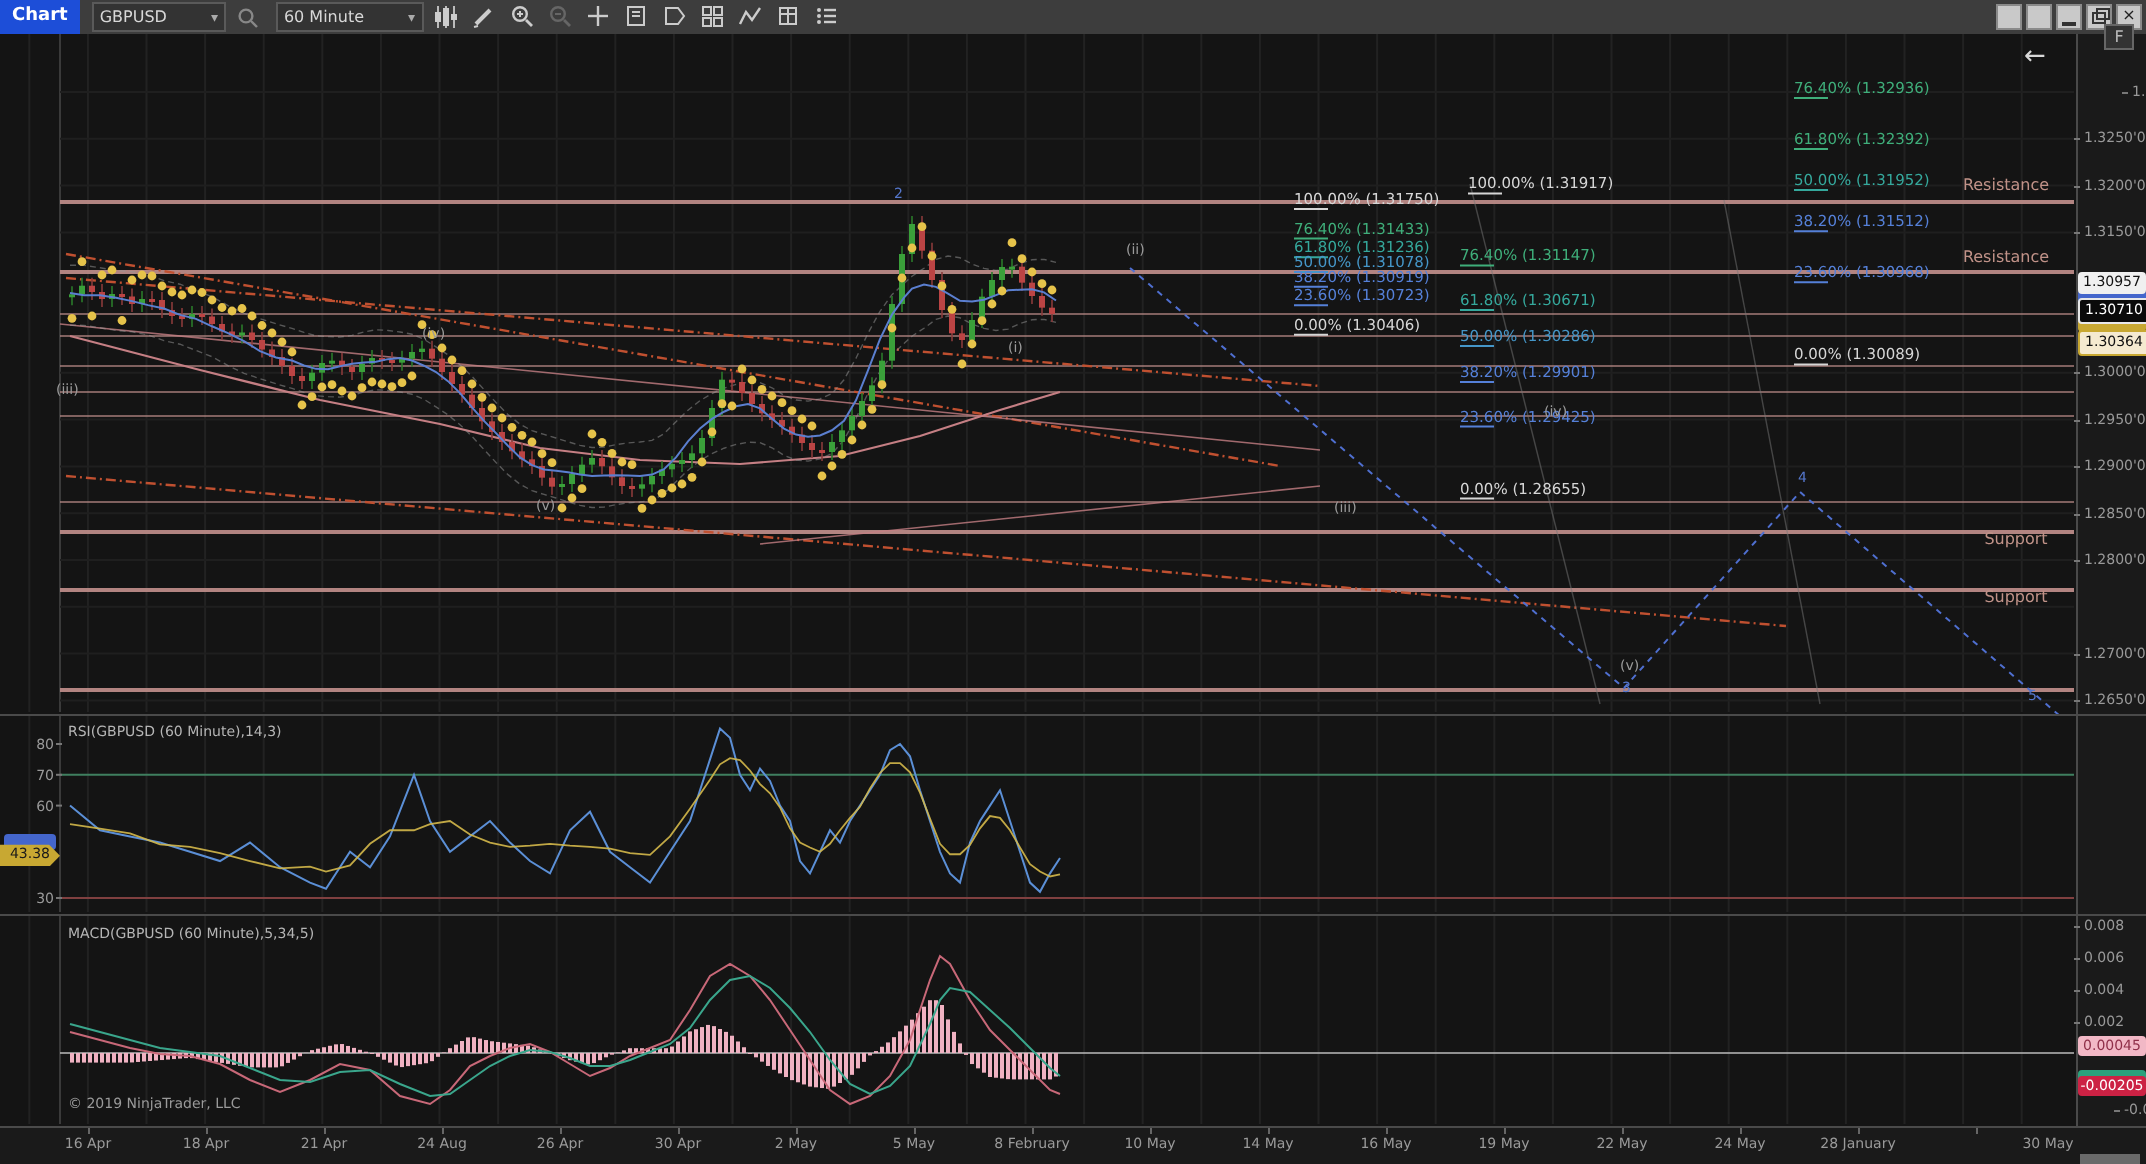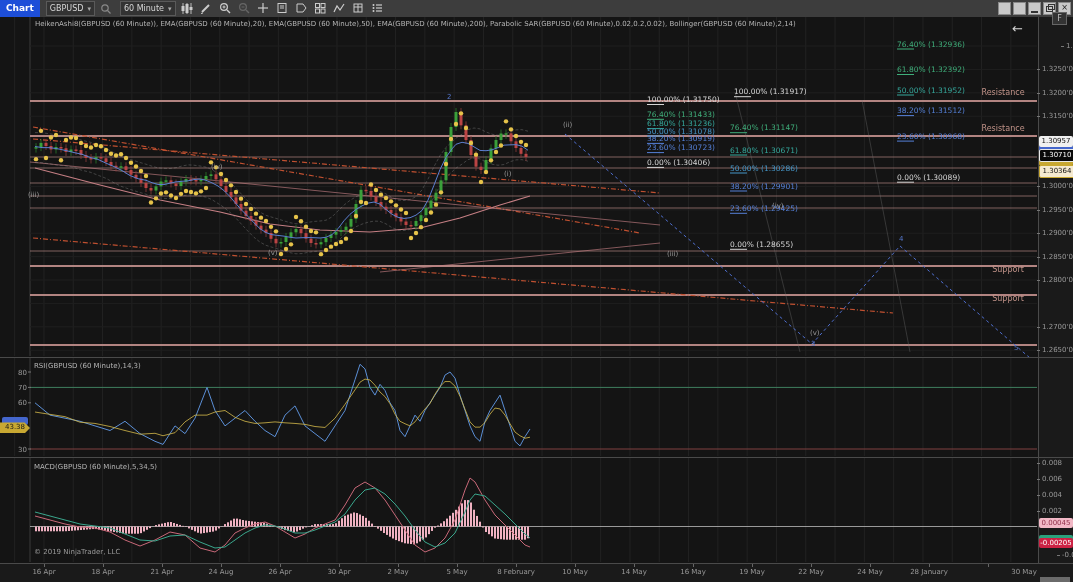--- a/index.html
+++ b/index.html
@@ -4,21 +4,21 @@
 <style>
   html,body{margin:0;padding:0;background:#131313;width:1073px;height:582px;overflow:hidden;
     font-family:"DejaVu Sans",sans-serif;-webkit-font-smoothing:none;}
   #app{position:relative;width:1073px;height:582px;background:#141414;}
   
   #toolbar{position:absolute;left:0;top:0;width:1073px;height:17px;background:#3d3d3d;
     border-bottom:1px solid #262626;display:flex;align-items:center;}
   #chart-tab{height:17px;line-height:17px;padding:0 6px;background:#1d4ed8;color:#fff;
     font-size:9px;font-weight:bold;}
   .dd{height:13px;margin-left:6px;background:#333;border:1px solid #5a5a5a;color:#d8d8d8;
-    font-size:8px;display:flex;align-items:center;padding:0 3px;gap:4px;}
+    font-size:8px;display:flex;align-items:center;padding:0 3px;gap:22px;}
   .dd .chev{color:#aaa;font-size:7px;}
   .tbicon{width:16px;height:14px;margin-left:3px;display:flex;align-items:center;justify-content:center;}
   .tbicon svg{display:block;}
   #win-controls{position:absolute;right:2px;top:2px;display:flex;gap:2px;}
   .winbtn{width:11px;height:11px;background:#c9c9c9;border:1px solid #8a8a8a;position:relative;font-size:8px;
     color:#222;text-align:center;line-height:10px;}
   .winbtn.min::after{content:"";position:absolute;left:2px;right:2px;bottom:1px;height:2px;background:#333;}
   .winbtn.rest::after{content:"";position:absolute;left:2px;top:3px;width:5px;height:4px;border:1px solid #333;}
   .winbtn.rest::before{content:"";position:absolute;left:4px;top:1px;width:5px;height:4px;border:1px solid #333;background:#c9c9c9;}
   
@@ -831,21 +831,20 @@
         <rect x="512" y="526.5" width="2" height="13.2" fill="#f0b2c2"></rect>
         <rect x="515" y="526.5" width="2" height="13.2" fill="#f0b2c2"></rect>
         <rect x="518" y="526.5" width="2" height="13.2" fill="#f0b2c2"></rect>
         <rect x="521" y="526.5" width="2" height="13.2" fill="#f0b2c2"></rect>
         <rect x="524" y="526.5" width="2" height="13.2" fill="#f0b2c2"></rect>
         <rect x="527" y="526.5" width="2" height="11.760000000000081" fill="#f0b2c2"></rect>
         <polyline points="35,516 50,520 65,524 80,527 95,528 110,532 125,540 140,546 155,540 170,532 185,535 200,548 215,552 225,545 235,533 245,528 255,524 265,522 275,526 285,532 295,538 305,534 315,528 325,524 335,520 345,505 355,488 365,482 375,488 385,500 395,515 405,530 415,545 425,552 435,548 445,538 455,520 465,490 470,478 475,482 485,500 495,515 505,525 515,535 525,545 530,547" fill="none" stroke="#c86878" stroke-width="1"></polyline>
         <polyline points="35,512 50,516 65,520 80,524 95,526 110,528 125,534 140,540 155,541 170,536 185,535 200,542 215,548 225,547 235,540 245,533 255,528 265,525 275,526 285,529 295,533 305,533 315,530 325,526 335,522 345,514 355,500 365,490 375,488 385,494 395,504 405,516 415,530 425,542 435,547 445,543 455,533 465,512 470,500 475,494 485,496 495,505 505,514 515,524 525,534 530,538" fill="none" stroke="#3aa68c" stroke-width="1"></polyline>
       </svg>
     </div>
-  <div id="indicator-label">HeikenAshi8(GBPUSD (60 Minute)), EMA(GBPUSD (60 Minute),20), EMA(GBPUSD (60 Minute),50), EMA(GBPUSD (60 Minute),200), Parabolic SAR(GBPUSD (60 Minute),0.02,0.2,0.02), Bollinger(GBPUSD (60 Minute),2,14)</div>
   <div id="back-arrow">←</div>
   <div id="rsi-label">RSI(GBPUSD (60 Minute),14,3)</div>
   <div id="macd-label">MACD(GBPUSD (60 Minute),5,34,5)</div>
   <div id="copyright">© 2019 NinjaTrader, LLC</div>
 
   <div id="price-axis">
       <div class="axis-tick" style="top: 25px; margin-left: 24px;">1.3300'0</div>
       <div class="axis-tick" style="top: 48.4px;">1.3250'0</div>
       <div class="axis-tick" style="top: 71.8px;">1.3200'0</div>
       <div class="axis-tick" style="top: 95.2px;">1.3150'0</div>

